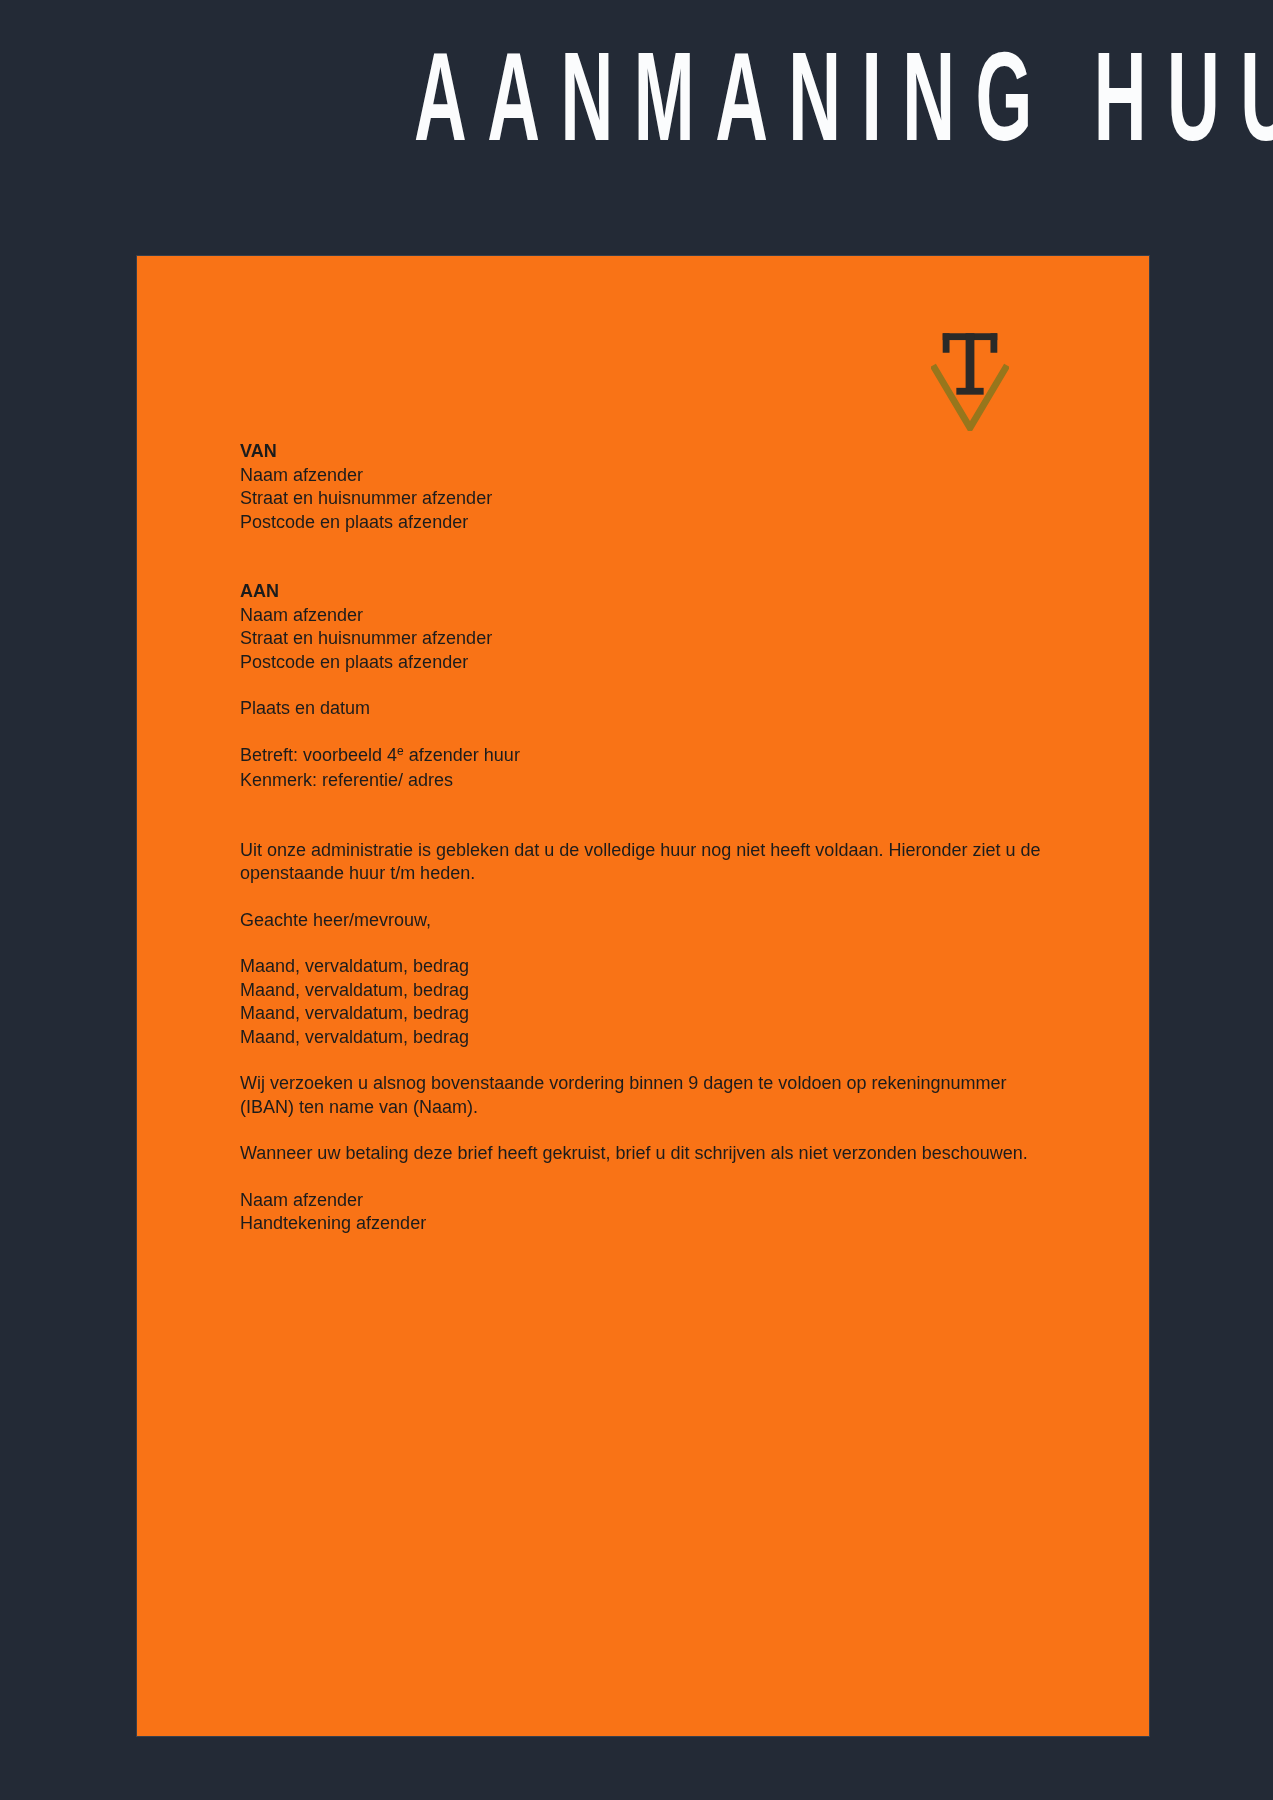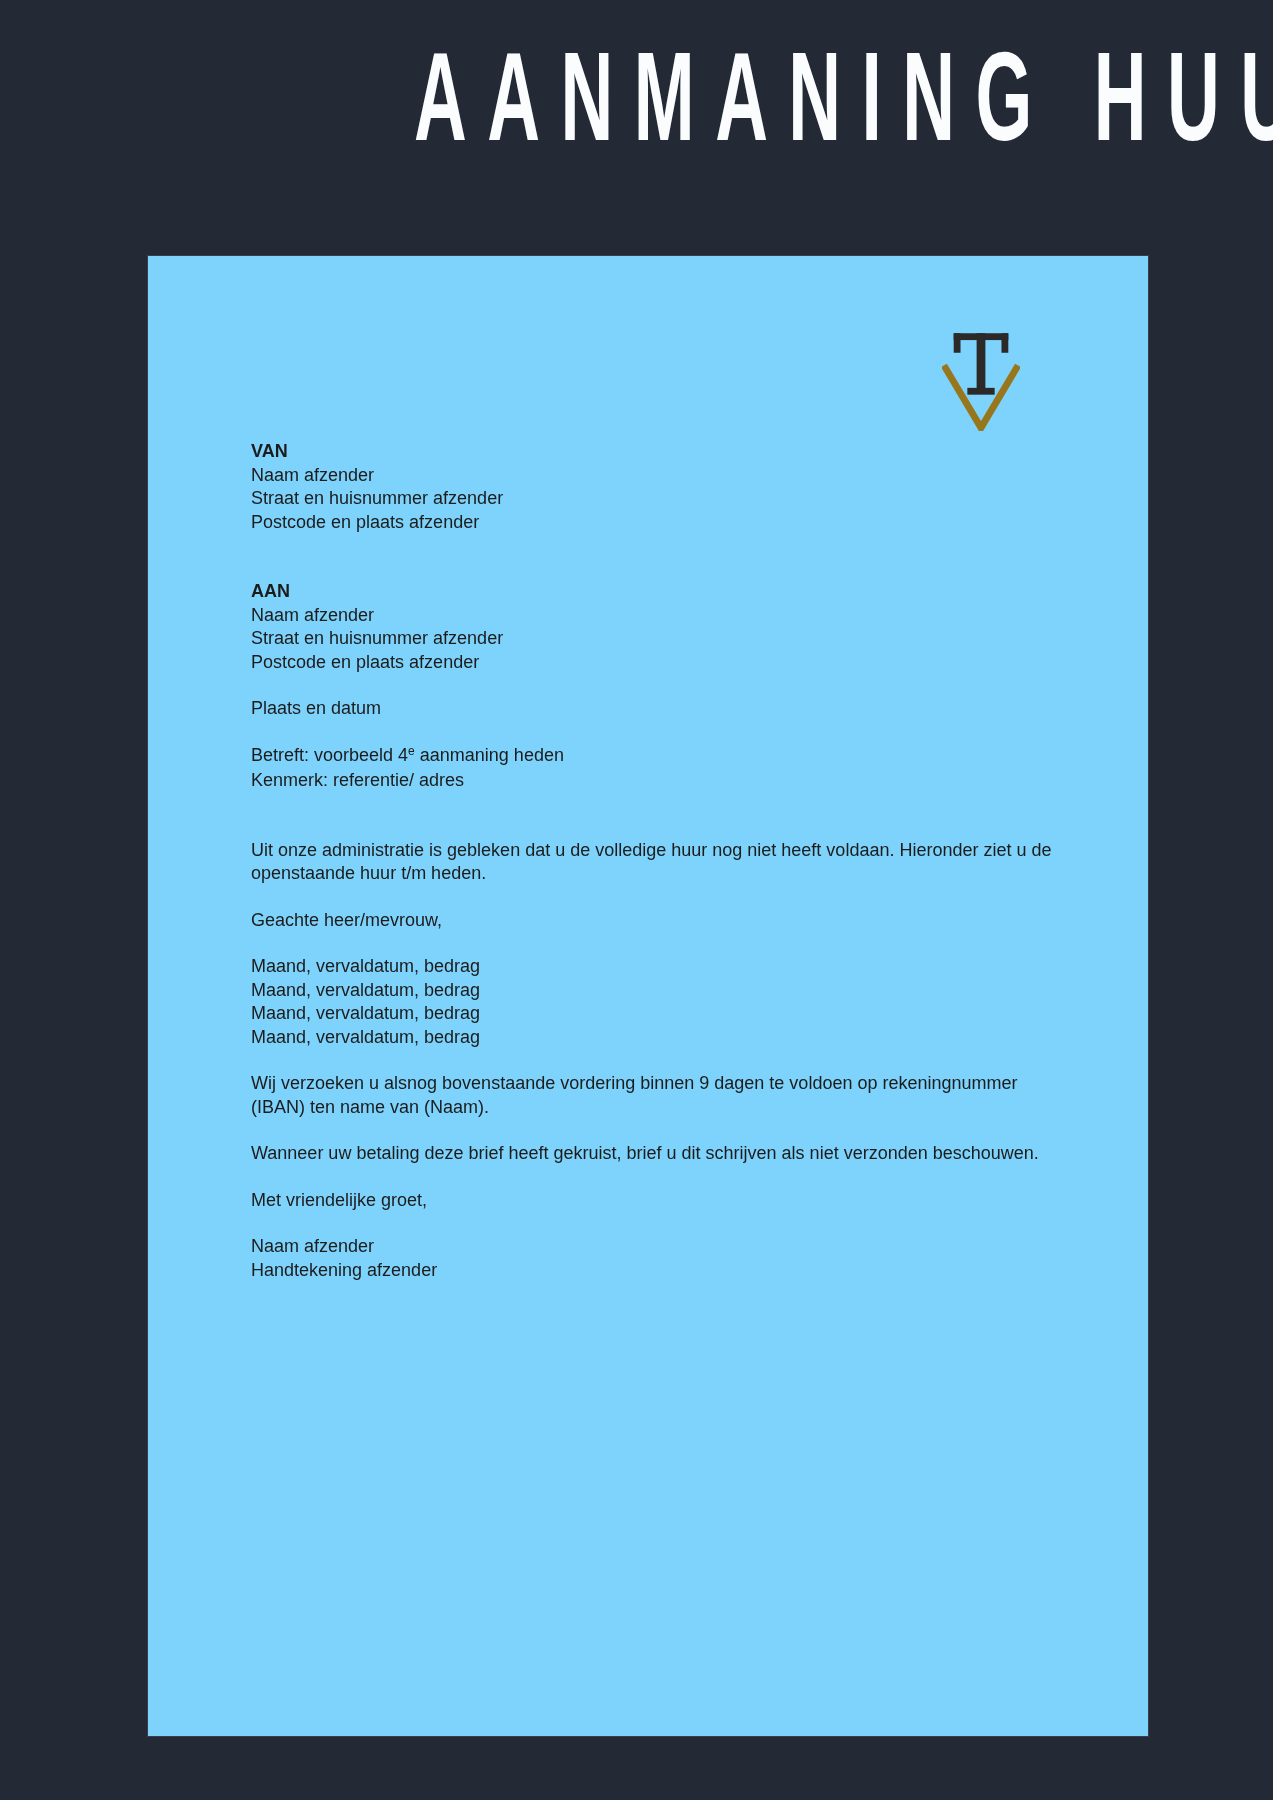--- a/index.html
+++ b/index.html
@@ -20,24 +20,25 @@
     font-size: 126px;
     font-weight: 700;
     line-height: 1.0;
     letter-spacing: 0.28em;
     white-space: nowrap;
     transform: scaleX(0.58);
     transform-origin: center top;
   }
   .sheet {
     position: absolute;
-    left: 148px; top: 256px;
+    left: 137px; top: 256px;
     width: 1000px; height: 1480px;
-    background: #7dd3fc;
+    background: #f97316;
     box-shadow: 0 0 0 1px rgba(255,255,255,0.10);
+    padding-left: 12px;
   }
   .logo {
     position: absolute;
     left: 794px; top: 77px;
     width: 78px; height: 98px;
   }
   .content {
     position: absolute;
     left: 103px; top: 184px;
     width: 815px;
@@ -87,38 +88,37 @@
 Straat en huisnummer afzender
 Postcode en plaats afzender</span></p>
 
     <p class="para"><span class="b">AAN</span><span>
 Naam afzender
 Straat en huisnummer afzender
 Postcode en plaats afzender</span></p>
 
     <p class="para">Plaats en datum</p>
 
-    <p class="para gap2"><span>Betreft: voorbeeld 4</span><span class="sup-e">e</span><span> aanmaning heden</span><span>
+    <p class="para gap2"><span>Betreft: voorbeeld 4</span><span class="sup-e">e</span><span> afzender huur</span><span>
 Kenmerk: referentie/ adres</span></p>
 
     <p class="para">Uit onze administratie is gebleken dat u de volledige huur nog niet heeft voldaan. Hieronder ziet u de
 openstaande huur t/m heden.</p>
 
     <p class="para">Geachte heer/mevrouw,</p>
 
     <p class="para">Maand, vervaldatum, bedrag
 Maand, vervaldatum, bedrag
 Maand, vervaldatum, bedrag
 Maand, vervaldatum, bedrag</p>
 
 
     <p class="para">Wij verzoeken u alsnog bovenstaande vordering binnen 9 dagen te voldoen op rekeningnummer
 (IBAN) ten name van (Naam).</p>
 
     <p class="para">Wanneer uw betaling deze brief heeft gekruist, brief u dit schrijven als niet verzonden beschouwen.</p>
 
-    <p class="para">Met vriendelijke groet,</p>
 
     <p class="para last">Naam afzender
 Handtekening afzender</p>
 
   </div>
 </div>
 
 </body></html>

